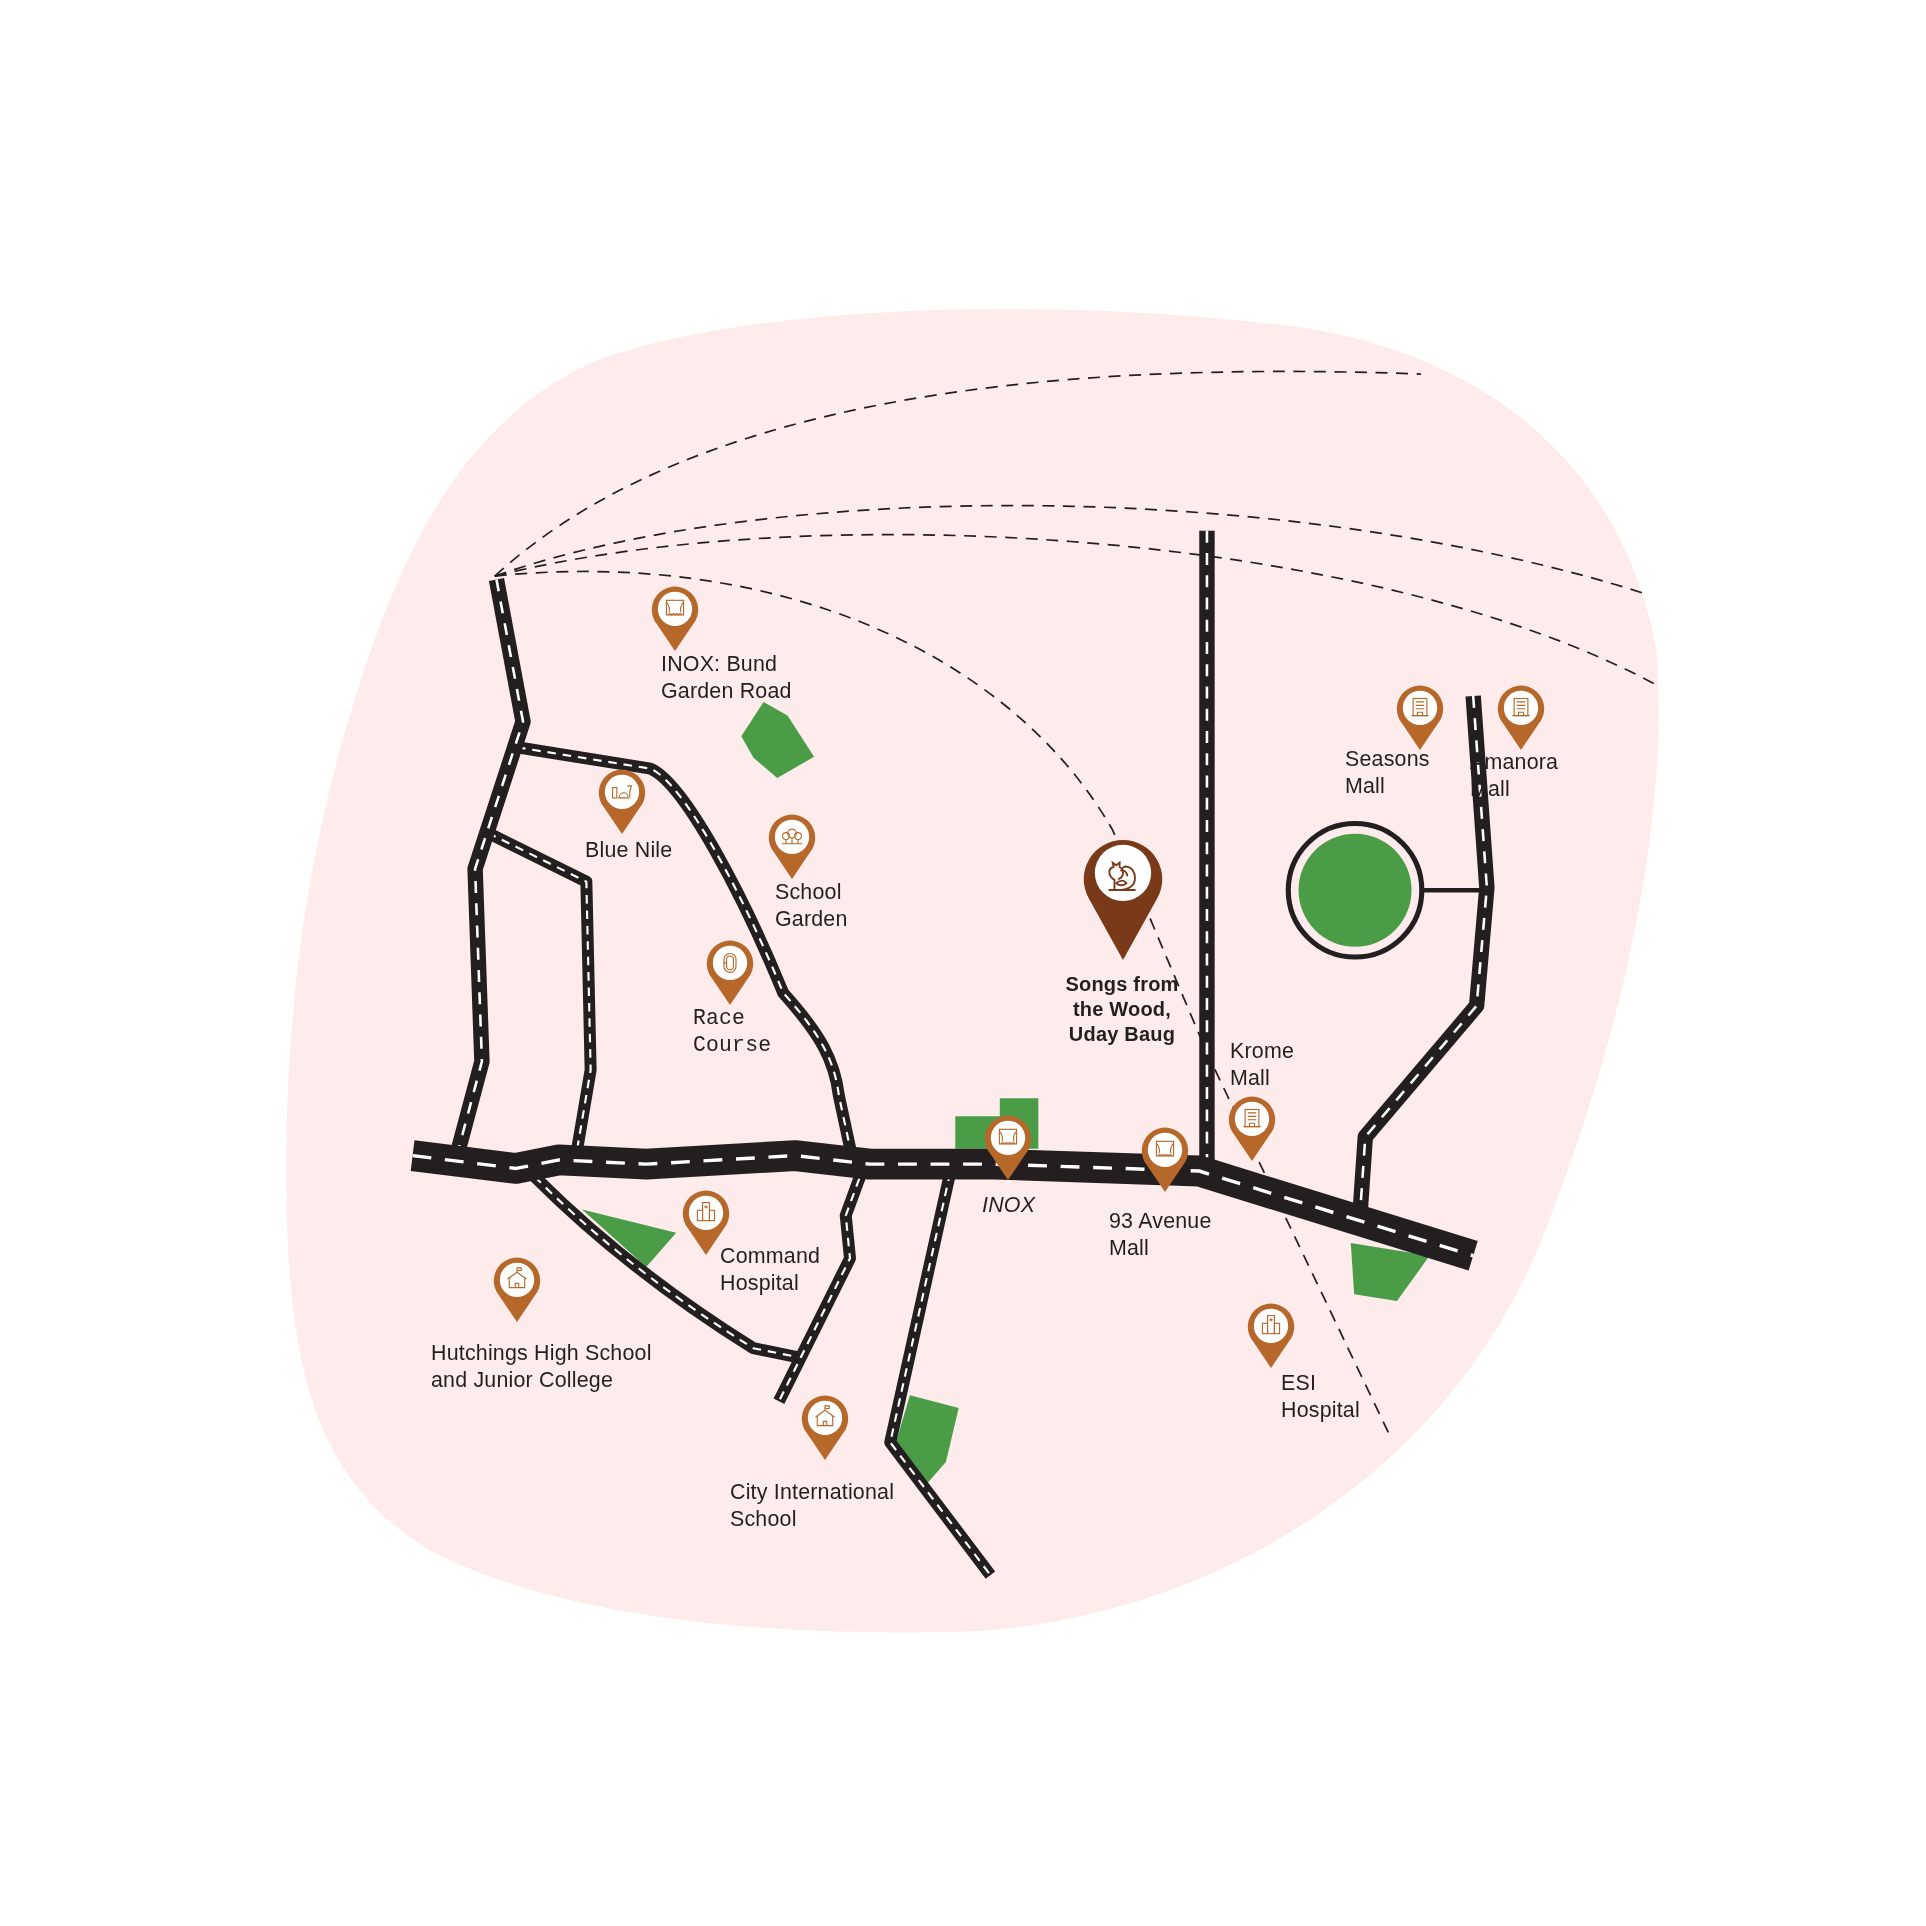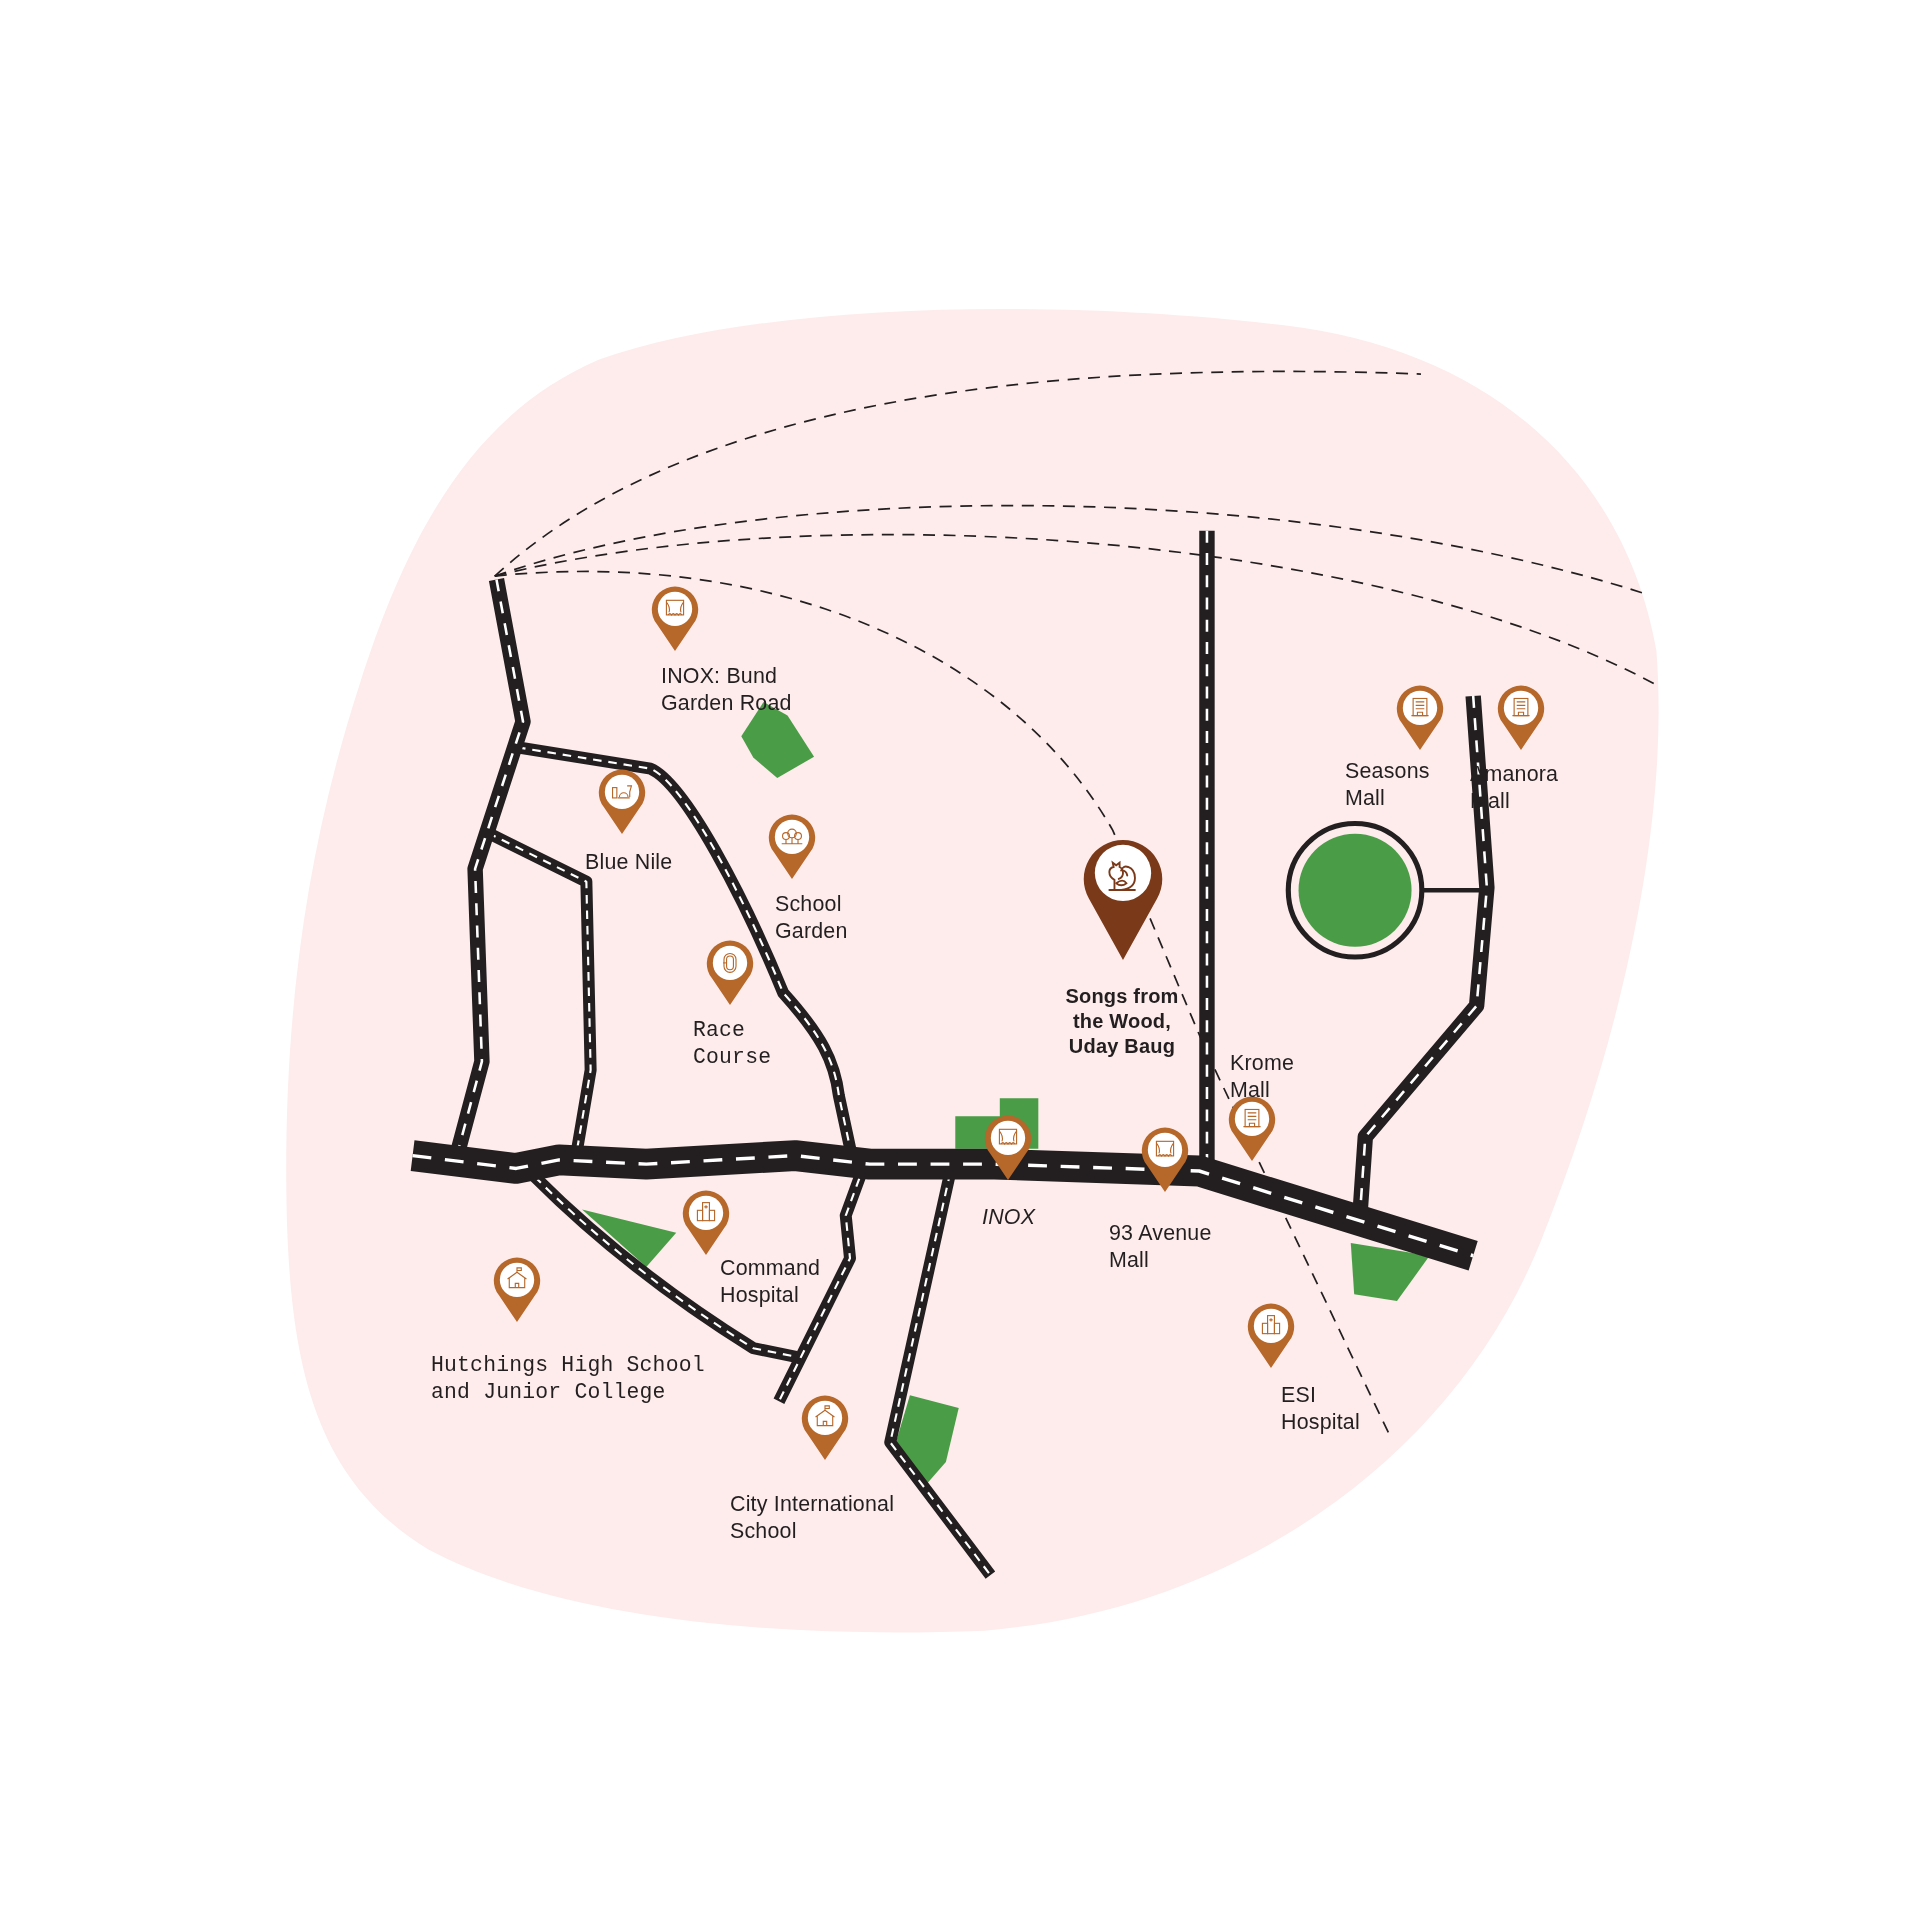--- a/index.html
+++ b/index.html
@@ -1,18 +1,18 @@
 <!DOCTYPE html>
 <html style="font-size:13.7px"><head>
 <meta charset="utf-8">
 <style>
   html, body { margin:0; padding:0; background:#ffffff; }
   body { width:1926px; height:1926px; position:relative; overflow:hidden; font-family:"Liberation Sans", sans-serif; }
   #map-svg { position:absolute; left:0; top:0; width:1926px; height:1926px; }
-  .label { position:absolute; color:#231f20; font-family:"Liberation Sans", sans-serif; font-size:21.4px; line-height:26.5px; font-weight:400; white-space:pre-line; letter-spacing:0.2px;margin-top:12px; }
+  .label { position:absolute; color:#231f20; font-family:"Liberation Sans", sans-serif; font-size:21.4px; line-height:26.5px; font-weight:400; white-space:pre-line; letter-spacing:0.2px; }
   .label.bold { font-weight:700; font-size:20px; line-height:25px; text-align:center; }
   .pin { position:absolute; width:50px; height:67px; cursor:pointer; }
   .pin svg { width:50px; height:67px; display:block; }
   .main-pin { position:absolute; width:86px; height:128px; cursor:pointer; }
   .main-pin svg { width:86px; height:128px; display:block; }
 </style>
 </head>
 <body>
 
 <svg id="map-svg" viewBox="0 0 2250 2250" xmlns="http://www.w3.org/2000/svg">
@@ -208,21 +208,21 @@
 
 <div class="pin" style="left:492px;top:1255px;">
   <svg viewBox="0 0 58 78">
       <path d="M29 78 L8 47 A27 27 0 1 1 50 47 Z" fill="#b6672a"></path>
       <circle cx="29" cy="29" r="20" fill="#fff"></circle>
     <g fill="none" stroke="#b6672a" stroke-width="1.3">
         <path d="M18 28 L29 20 L40 28 M20 27 v11 h18 v-11 M27 38 v-5 h4 v5 M29 20 v-5 h5 v3 h-5"></path>
       </g>
     </svg>
 </div>
-<div class="label" style="left:431px;top:1340px;font-family:Liberation Mono, monospace;">Hutchings High School
+<div class="label" style="left:431px;top:1340px;">Hutchings High School
 and Junior College</div>
 
 <div class="pin" style="left:800px;top:1393px;">
   <svg viewBox="0 0 58 78">
       <path d="M29 78 L8 47 A27 27 0 1 1 50 47 Z" fill="#b6672a"></path>
       <circle cx="29" cy="29" r="20" fill="#fff"></circle>
     <g fill="none" stroke="#b6672a" stroke-width="1.3">
         <path d="M18 28 L29 20 L40 28 M20 27 v11 h18 v-11 M27 38 v-5 h4 v5 M29 20 v-5 h5 v3 h-5"></path>
       </g>
     </svg>

